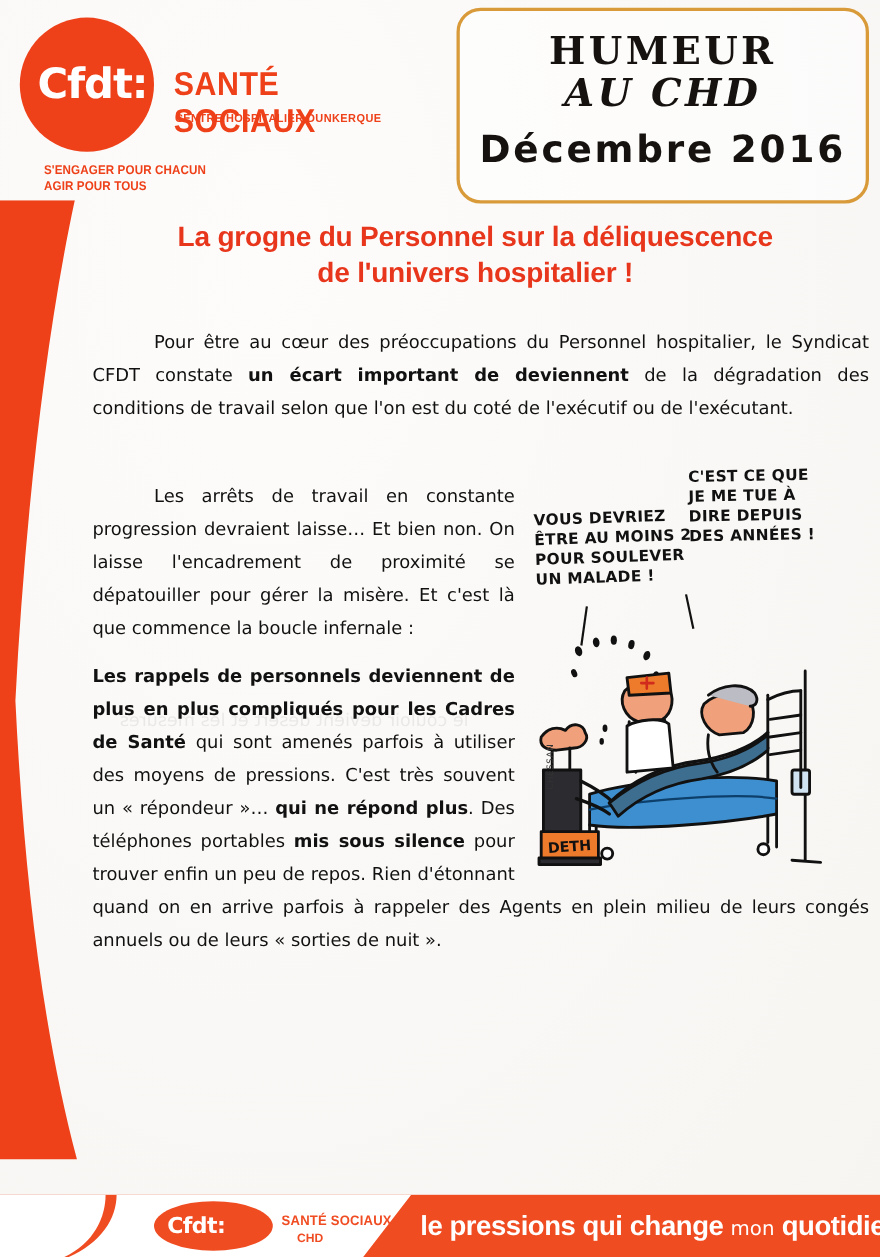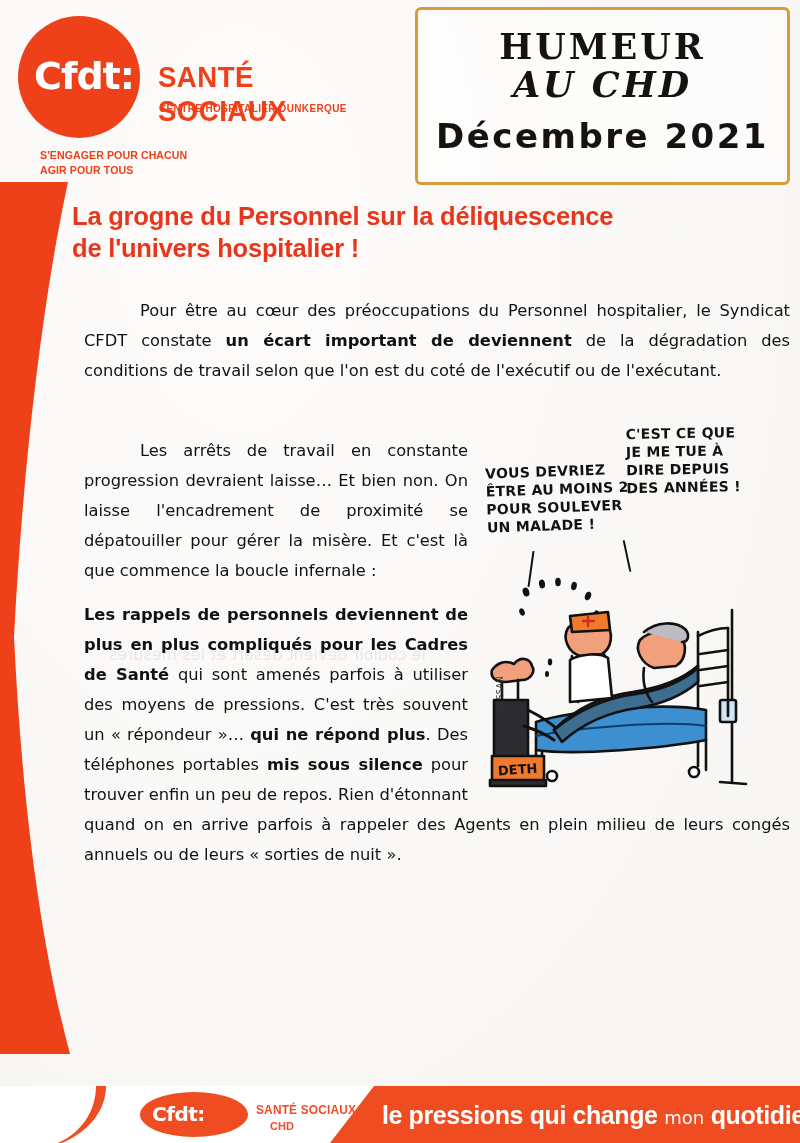--- a/index.html
+++ b/index.html
@@ -45,40 +45,40 @@
     transform:scaleX(0.95);transform-origin:left center;
   }
   .logo-slogan{
     position:absolute;left:22px;top:132px;
     color:#ee4019;font-weight:bold;font-size:11.5px;line-height:15px;
     letter-spacing:0.1px;font-family:"Liberation Sans", sans-serif;
     transform:scaleX(0.92);transform-origin:left center;
   }
   .headbox{
     position:absolute;left:415px;top:7px;width:375px;height:178px;
-    border:3px solid #d99a3a;border-radius:6px;
+    border:3px solid #d99a3a;border-radius:22px;
     background:rgba(255,255,255,0.55);
     box-sizing:border-box;
     display:flex;flex-direction:column;align-items:center;justify-content:flex-start;
     padding-top:17px;
   }
   .hb-l1,.hb-l2{
     color:#16120f;font-weight:bold;font-size:35px;line-height:40px;
     letter-spacing:3px;font-family:"DejaVu Serif", serif;
   }
   .hb-l2{margin-top:-2px;font-style:italic;}
   .hb-date{
     margin-top:12px;
     color:#16120f;font-weight:bold;font-size:34px;line-height:38px;
     letter-spacing:2.5px;font-family:"DejaVu Sans", sans-serif;
   }
   
   .title{
     position:absolute;left:72px;top:200px;width:720px;
-    color:#e8361c;
+    text-align:center;color:#e8361c;
     font-family:"Liberation Sans", sans-serif;
     font-weight:bold;font-size:25.5px;line-height:32px;
     letter-spacing:-0.2px;
   }
   
   .body-area{
     position:absolute;left:84px;top:296px;width:706px;
     color:#111111;
     font-family:"DejaVu Sans", sans-serif;
     font-size:16.3px;line-height:30px;
@@ -169,21 +169,21 @@
       <div class="logo-sub">CENTRE HOSPITALIER DUNKERQUE</div>
       <div class="logo-slogan">
         <span>S'ENGAGER POUR CHACUN</span><br>
         <span>AGIR POUR TOUS</span>
       </div>
     </div>
 
     <div class="headbox">
       <div class="hb-l1">HUMEUR</div>
       <div class="hb-l2">AU CHD</div>
-      <div class="hb-date">Décembre 2021</div>
+      <div class="hb-date">Décembre 2016</div>
     </div>
   </div>
 
   <div class="title">
     <span>La grogne du Personnel  sur la déliquescence</span><br>
     <span>de l'univers hospitalier !</span>
   </div>
 
   <div class="body-area">
 

